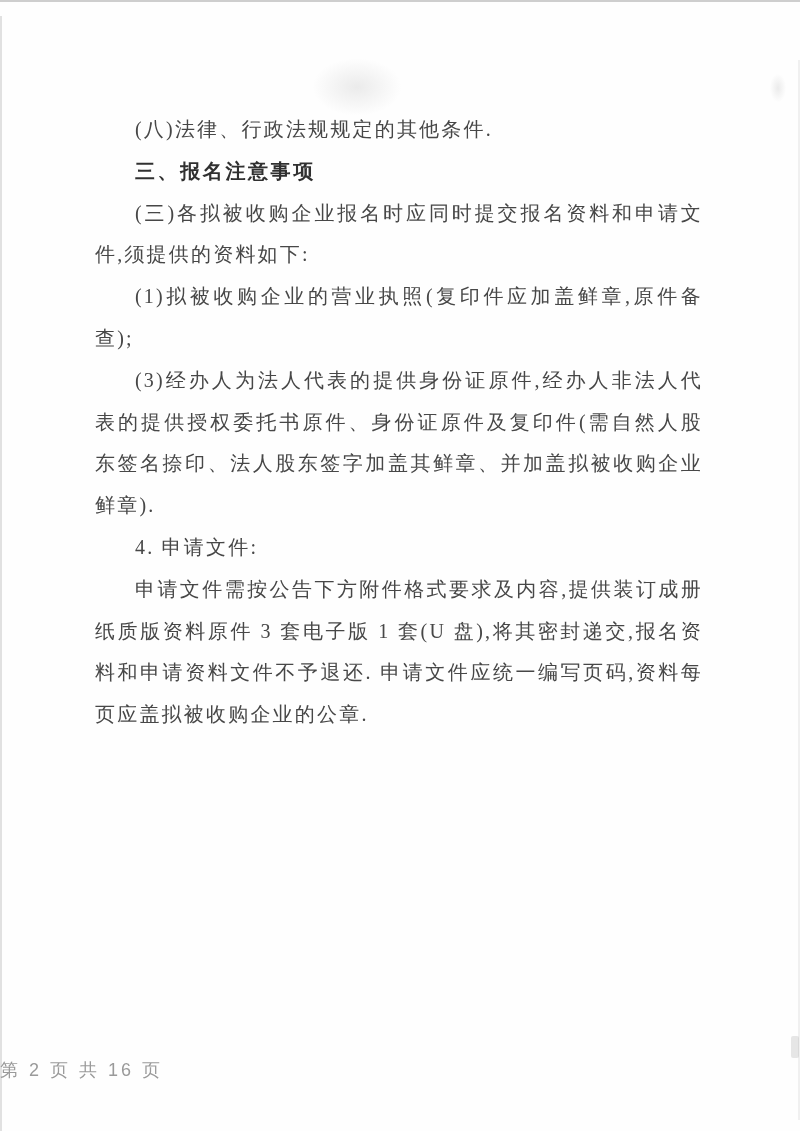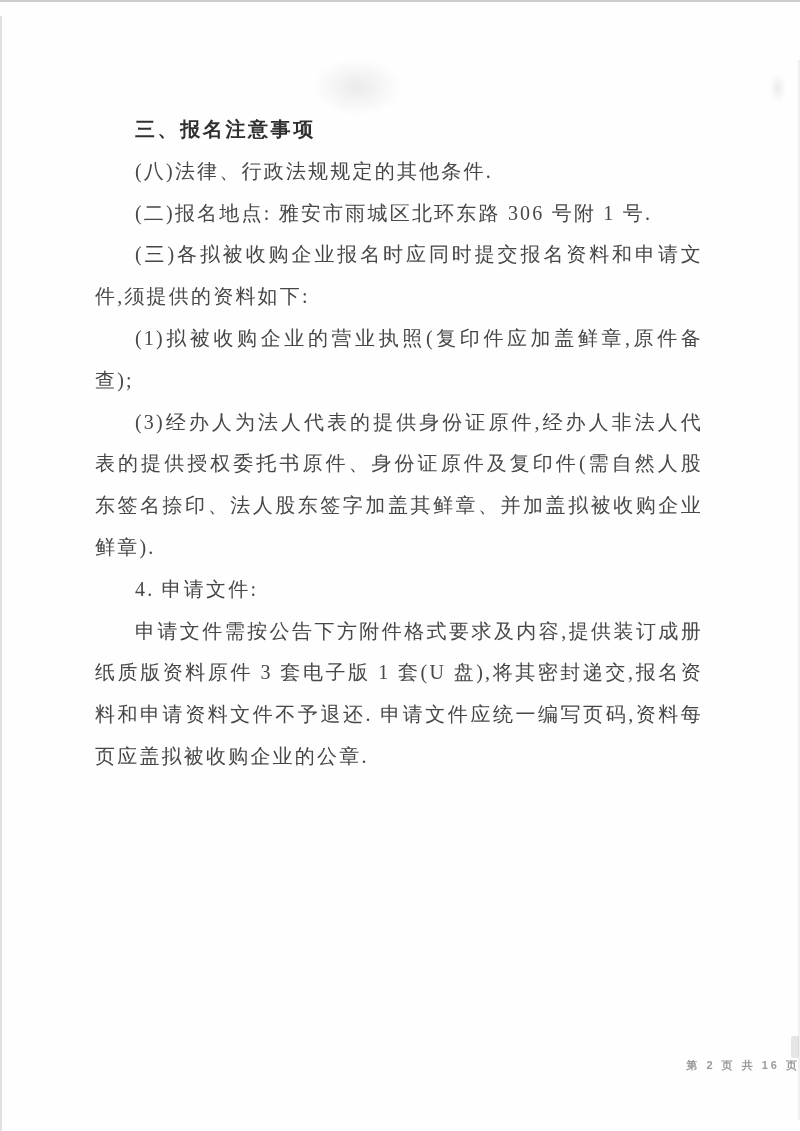--- a/index.html
+++ b/index.html
@@ -68,43 +68,41 @@
     font-family: "Liberation Sans", sans-serif;
     font-weight: bold;
     color: #303030;
     letter-spacing: 2.6px;
   }
   .footer {
     position: absolute;
     left: 0;
     top: 1058px;
     width: 100%;
-    text-align: right;
+    text-align: left;
     font-family: "Liberation Sans", sans-serif;
-    font-size: 11px;
+    font-size: 18px;
     letter-spacing: 3px;
     color: #9a9a9a;
-    font-weight: bold;
   }
 </style>
 </head>
 <body>
 
 <div class="page">
   <div class="edge-top"></div>
   <div class="edge-left"></div>
   <div class="edge-right"></div>
   <div class="smudge"></div>
   <div class="mark-right-top"></div>
   <div class="mark-right-bottom"></div>
 
   <div class="content" id="paragraphs">
+      <p class="para">(八)法律、行政法规规定的其他条件.</p>
       <p class="para heading">三、报名注意事项</p>
-      <p class="para">(八)法律、行政法规规定的其他条件.</p>
-      <p class="para">(二)报名地点: 雅安市雨城区北环东路 306 号附 1 号.</p>
       <p class="para">(三)各拟被收购企业报名时应同时提交报名资料和申请文件,须提供的资料如下:</p>
       <p class="para">(1)拟被收购企业的营业执照(复印件应加盖鲜章,原件备查);</p>
       <p class="para">(3)经办人为法人代表的提供身份证原件,经办人非法人代表的提供授权委托书原件、身份证原件及复印件(需自然人股东签名捺印、法人股东签字加盖其鲜章、并加盖拟被收购企业鲜章).</p>
       <p class="para">4. 申请文件:</p>
       <p class="para">申请文件需按公告下方附件格式要求及内容,提供装订成册纸质版资料原件 3 套电子版 1 套(U 盘),将其密封递交,报名资料和申请资料文件不予退还. 申请文件应统一编写页码,资料每页应盖拟被收购企业的公章.</p>
     </div>
 
   <div class="footer">
     <span>第 2 页 共 16 页</span>
   </div>

